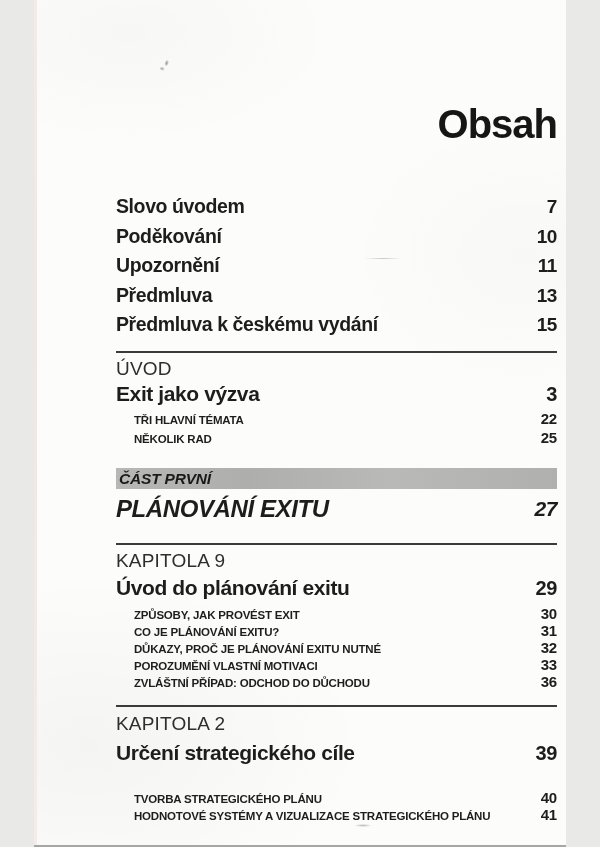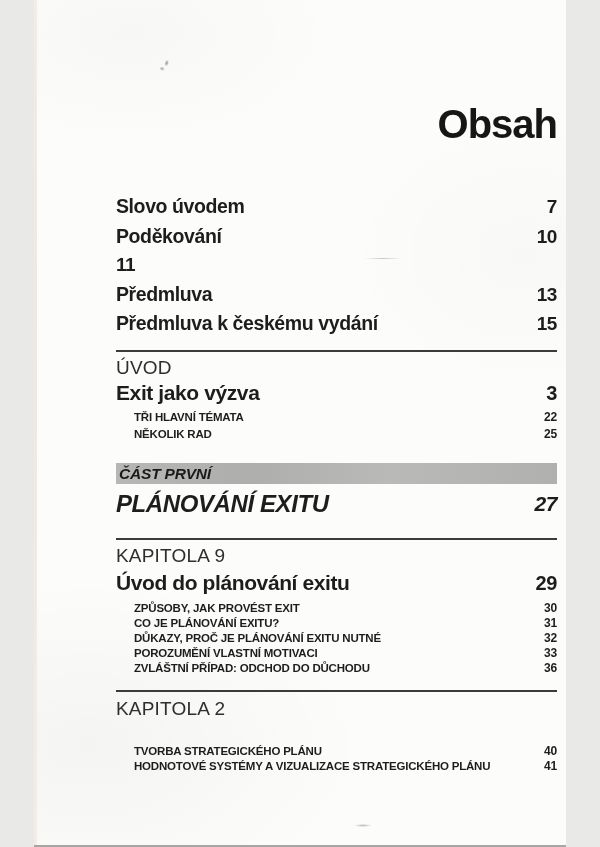--- a/index.html
+++ b/index.html
@@ -56,21 +56,21 @@
     font-weight: normal; letter-spacing: 0.2px;
     color: #2e2e2c;
   }
 
   .chapter-row { font-size: 21px; line-height: 23px; font-weight: bold; letter-spacing:-0.4px;gap:44px; }
   .chapter-row .pg { font-size: 20px; }
   .intro .chapter-row { margin-top: 3px; }
 
   .subs .row { font-weight: bold; font-size: 11.5px; letter-spacing:-0.2px; }
   .subs .row .lbl { padding-left: 18px; }
-  .subs .row .pg { font-size: 12px; }
+  .subs .row .pg { font-size: 15px; }
   .intro .subs { margin-top: 4px; }
   .intro .subs .row { line-height: 17px; }
 
   .part { margin-top: 20px; font-style: italic; }
   .part-banner {
     height: 21px; line-height: 21px;
     background: linear-gradient(90deg,#b7b7b5,#aeaeac 30%,#b9b9b7 62%,#b0b0ae);
     font-size: 15.5px; font-weight: bold; letter-spacing:-0.2px;
     padding-left: 3px; color:#1a1a18;
   }
@@ -102,20 +102,21 @@
     <div class="front-matter">
       <div class="row">
         <span class="lbl">Slovo úvodem</span>
         <span class="pg">7</span>
       </div>
       <div class="row">
         <span class="lbl">Poděkování</span>
         <span class="pg">10</span>
       </div>
       <div class="row">
+        <span class="lbl">Upozornění</span>
         <span class="pg">11</span>
       </div>
       <div class="row">
         <span class="lbl">Předmluva</span>
         <span class="pg">13</span>
       </div>
       <div class="row">
         <span class="lbl">Předmluva k českému vydání</span>
         <span class="pg">15</span>
       </div>
@@ -175,20 +176,24 @@
         <div class="row">
           <span class="lbl">ZVLÁŠTNÍ PŘÍPAD: ODCHOD DO DŮCHODU</span>
           <span class="pg">36</span>
         </div>
       </div>
     </div>
 
     <div class="chapter chapter2">
       <div class="rule"></div>
       <div class="eyebrow">KAPITOLA 2</div>
+      <div class="row chapter-row">
+        <span class="lbl">Určení strategického cíle</span>
+        <span class="pg">39</span>
+      </div>
       <div class="subs">
         <div class="row">
           <span class="lbl">TVORBA STRATEGICKÉHO PLÁNU</span>
           <span class="pg">40</span>
         </div>
         <div class="row">
           <span class="lbl">HODNOTOVÉ SYSTÉMY A VIZUALIZACE STRATEGICKÉHO PLÁNU</span>
           <span class="pg">41</span>
         </div>
       </div>

